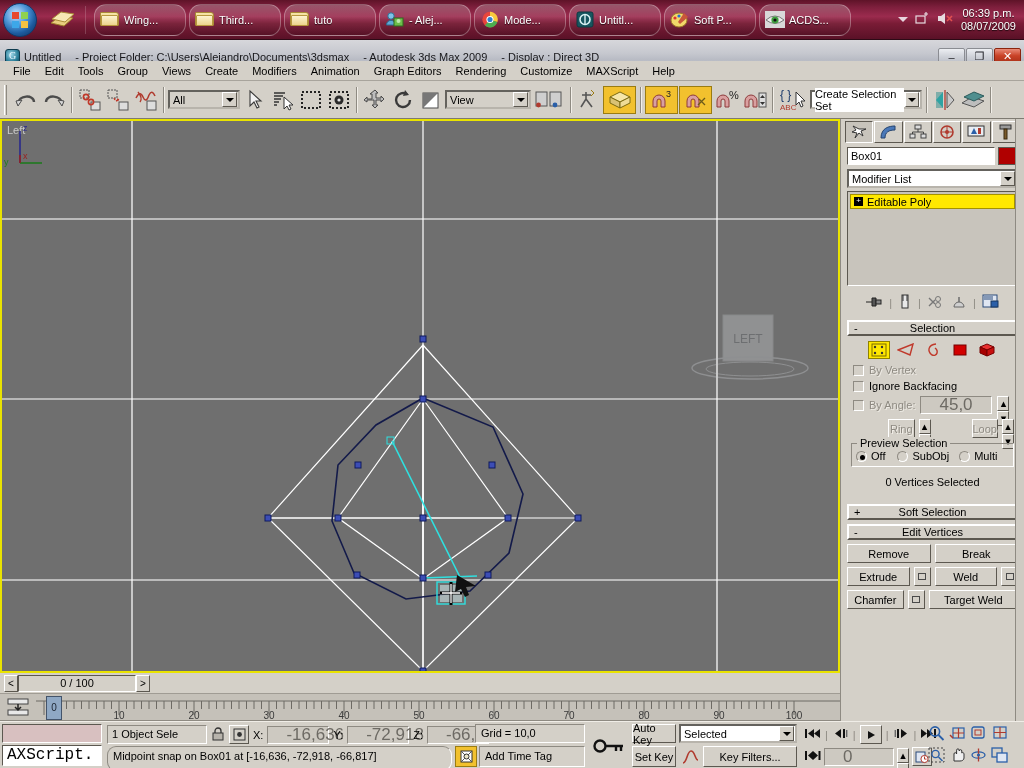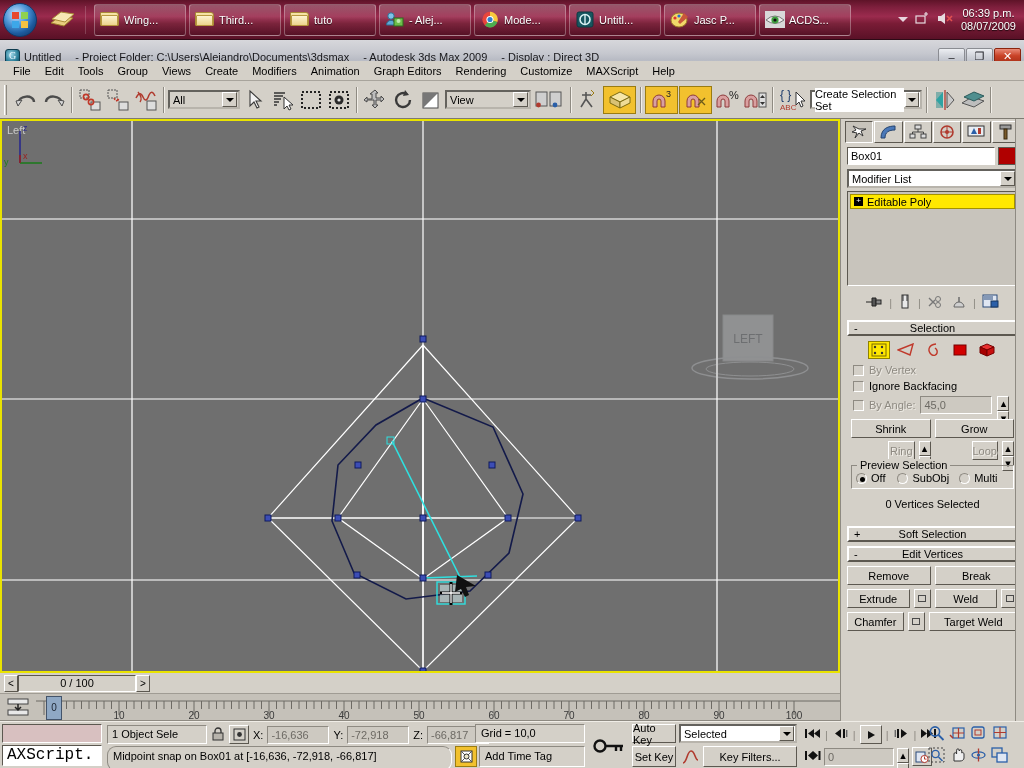--- a/index.html
+++ b/index.html
@@ -28,21 +28,21 @@
   .qa{left:0;top:0;background:#e8482d;}
   .qb{left:9px;top:0;background:#8fd14f;}
   .qc{left:0;top:9px;background:#3da7e8;}
   .qd{left:9px;top:9px;background:#f5c342;}
   .qlaunch{ display:flex; align-items:center; gap:2px; margin-left:6px; padding:0 6px; }
   .qicon{ width:26px;height:26px; position:relative;}
   .tb-sep{ width:1px;height:28px;background:rgba(255,255,255,.18); margin:0 4px;}
   .tasks{ display:flex; align-items:center; gap:3px; margin-left:4px; flex:1 1 auto; overflow:hidden;}
   .task{
     height:32px; min-width:92px; max-width:92px; display:flex; align-items:center; gap:4px;
-    padding:0 5px; border-radius:3px;
+    padding:0 5px; border-radius:12px;
     background: linear-gradient(to bottom, rgba(255,255,255,.26), rgba(255,255,255,.06) 48%, rgba(0,0,0,.12));
     border:1px solid rgba(255,255,255,.30);
     color:#fff; font-size:11px; white-space:nowrap; overflow:hidden;
     text-shadow:0 1px 1px rgba(0,0,0,.7);
   }
   .task .tlabel{ overflow:hidden; text-overflow:clip; }
   .ficon{ width:20px;height:17px; position:relative; flex:0 0 auto;}
   .ficon .back{position:absolute;left:0;top:1px;width:19px;height:14px;background:linear-gradient(to bottom,#f7e6a8,#e0c068);border:1px solid #a98b36;border-radius:1px 3px 1px 1px;}
   .ficon .front{position:absolute;left:1px;top:4px;width:17px;height:11px;background:linear-gradient(to bottom,#fdf3cf,#edd48d);border:1px solid #b8973f;border-radius:1px;}
   .tray{ display:flex; align-items:center; gap:7px; margin-right:8px; color:#fff; }
@@ -125,21 +125,21 @@
 
   
   .statuswrap{ position:absolute; left:0; top:721px; width:1024px; height:47px; background:#d4d0c8;
      border-top:1px solid #f0ede7; }
   .maxscript{ position:absolute; left:2px; top:2px; width:100px; height:44px; }
   .ms-top{ width:100px;height:19px; background:#d8c0c0; border:1px solid #5c5850; border-right-color:#fff;border-bottom-color:#fff;}
   .ms-bot{ width:100px;height:21px; margin-top:2px; background:#fff; border:1px solid #5c5850;border-right-color:#fff;border-bottom-color:#fff;
      font-family:"Liberation Mono", monospace; font-size:16px; padding-left:4px; line-height:19px; color:#000;}
   .sunken{ border:1px solid #8e8a82; border-right-color:#fff; border-bottom-color:#fff; background:#d4d0c8;}
   .fieldro{ background:#cdc9c1; border:1px solid #8e8a82;border-right-color:#fff;border-bottom-color:#fff;
-     font-size:11px; color:#6d6a64; padding-left:3px; line-height:16px; height:18px;}
+     font-size:17px; color:#6d6a64; padding-left:18px; line-height:16px; height:18px;}
   .btn{ background:#d4d0c8; border:1px solid #fff; border-right-color:#5c5850;border-bottom-color:#5c5850;
      font-size:11px; color:#000; display:flex;align-items:center;justify-content:center; }
   .btn.dis{ color:#8e8a82; text-shadow:1px 1px 0 #f0ede7;margin-left:37px;}
 
   
   .cmdpanel{ position:absolute; left:840px; top:119px; width:184px; height:602px; background:#d4d0c8;
      border-left:1px solid #8e8a82; }
   .cp-tabs{ display:flex; height:24px; align-items:stretch; padding:2px 4px 0 4px; gap:1px;}
   .cp-tab{ flex:1 1 auto; background:#d4d0c8; border:1px solid #fff; border-right-color:#5c5850;border-bottom-color:#5c5850;
       display:flex;align-items:center;justify-content:center;}
@@ -260,21 +260,21 @@
       <div class="task">
         <span class="ficon">
           <svg width="20" height="17" viewBox="0 0 20 17">
             <ellipse cx="9" cy="9" rx="8" ry="7" fill="#f2d86a" stroke="#9d7d2a"></ellipse>
             <circle cx="5" cy="7" r="1.6" fill="#d33"></circle>
             <circle cx="9" cy="5" r="1.6" fill="#2a6fd0"></circle>
             <circle cx="13" cy="8" r="1.6" fill="#2aa14c"></circle>
             <path d="M14 2 L18 6 L10 13 L8 11 Z" fill="#c9563a"></path>
           </svg>
         </span>
-        <span class="tlabel">Jasc P...</span>
+        <span class="tlabel">Soft P...</span>
       </div>
       <div class="task">
         <span class="ficon">
           <svg width="20" height="17" viewBox="0 0 20 17">
             <rect x="0" y="0" width="20" height="17" fill="#d9d9d9"></rect>
             <path d="M1 9 Q10 1 19 9 Q10 16 1 9 Z" fill="#eee" stroke="#777"></path>
             <circle cx="10" cy="9" r="3.6" fill="#3f9e3f"></circle>
             <circle cx="10" cy="9" r="1.6" fill="#111"></circle>
           </svg>
         </span>
@@ -879,24 +879,20 @@
         <span class="chk"></span>
         <span class="dim">By Angle:</span>
         <span class="fieldro" style="width:72px">45,0</span>
         <span class="spinner">
             <div>▴</div>
             <div>▾</div>
           </span>
       </div>
 
       <div class="btngrid">
-        <div class="btn">Shrink</div>
-        <div class="btn">Grow</div>
-      </div>
-      <div class="btngrid">
         <div class="btn dis">Ring</div>
         <span class="spinner">
             <div>▴</div>
             <div>▾</div>
           </span>
         <div class="btn dis">Loop</div>
         <span class="spinner">
             <div>▴</div>
             <div>▾</div>
           </span>

